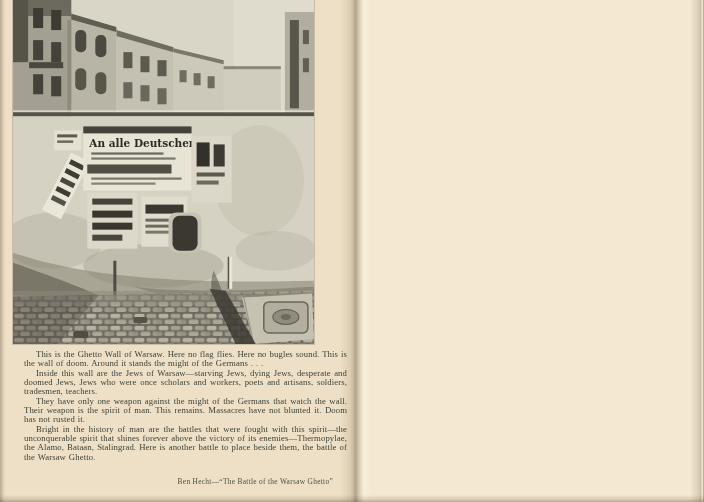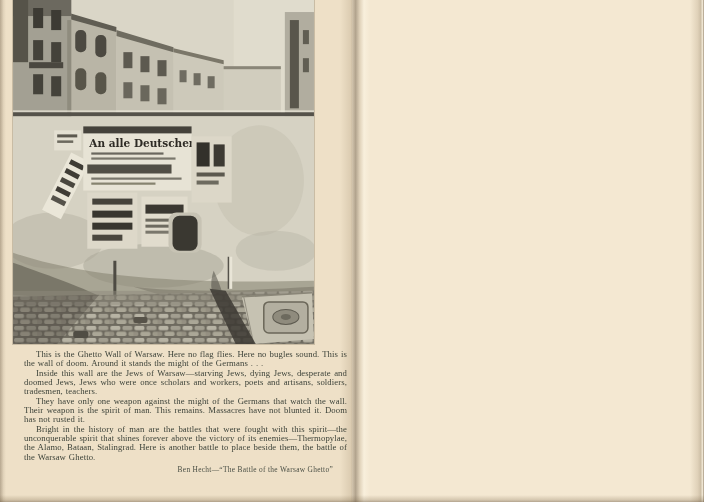--- a/index.html
+++ b/index.html
@@ -44,21 +44,21 @@
   
   #caption {
     position:absolute; left:24px; top:350px; width:323px;
     color:#3b4138; z-index:2;
   }
   #caption p.cap {
     margin:0; font-size:8.7px; line-height:9.35px; text-indent:12px;
     text-align:justify; word-spacing:.6px; letter-spacing:.1px;
   }
   #attribution {
-    margin:3px 14px 0 0; font-size:7.4px; color:#4a4f45;
+    margin:15px 14px 0 0; font-size:7.4px; color:#4a4f45;
     text-align:right; letter-spacing:.3px;
   }
 </style>
 </head>
 <body>
 
 <div id="book">
 
   <div id="left-page" class="page">
 

